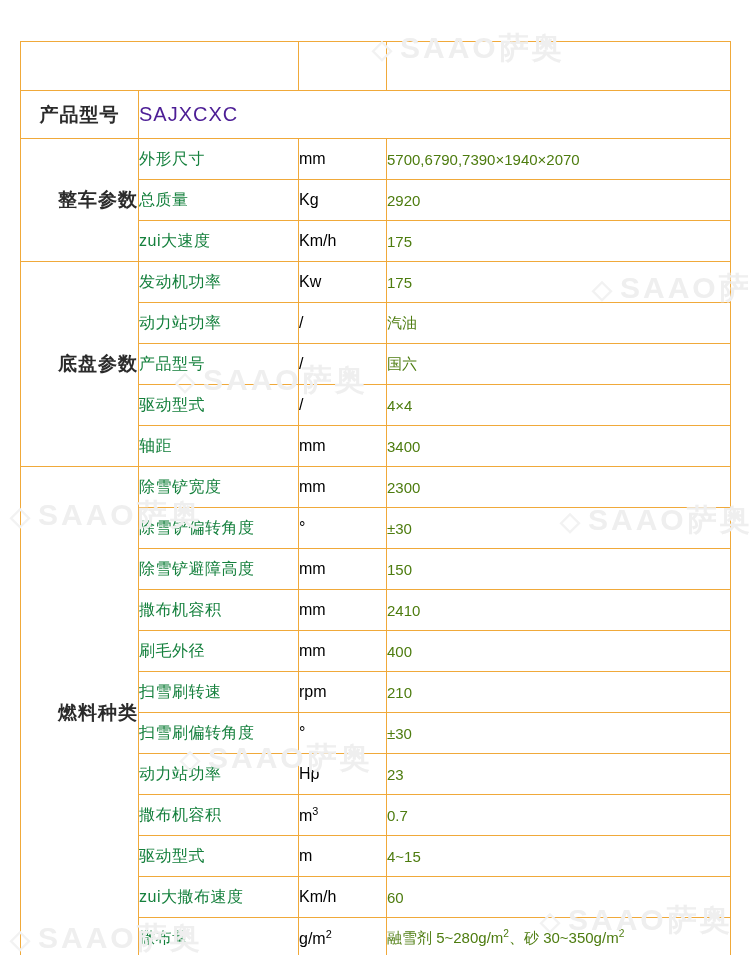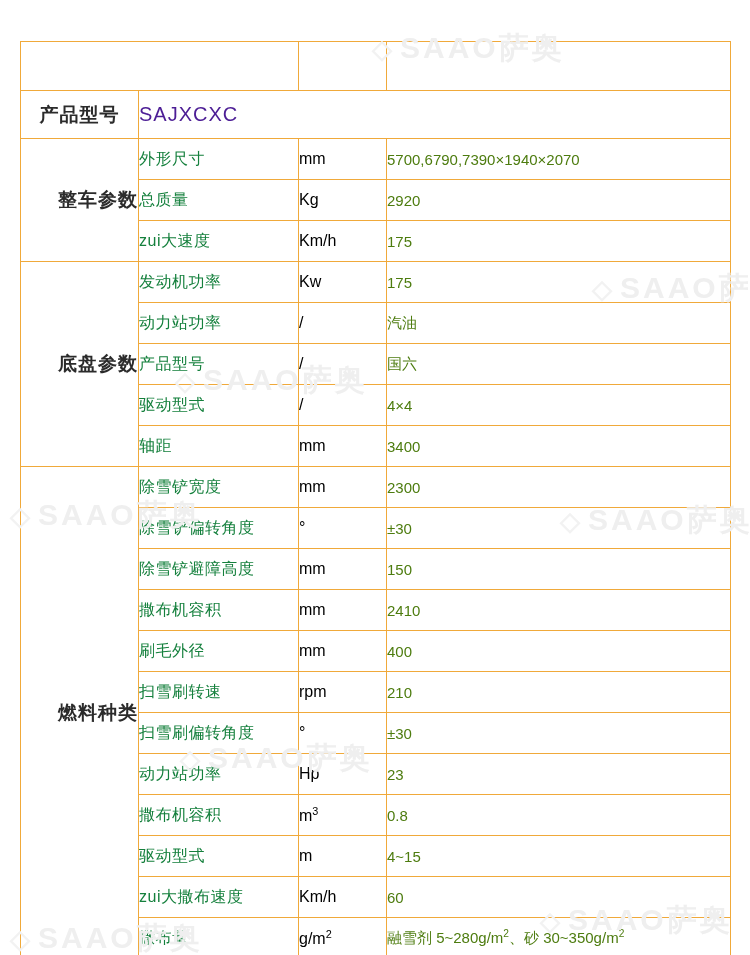--- a/index.html
+++ b/index.html
@@ -212,21 +212,21 @@
           <td class="value-cell">±30</td>
         </tr>
         <tr class="row-h">
           <td class="name-cell">动力站功率</td>
           <td class="unit-cell">Hp</td>
           <td class="value-cell">23</td>
         </tr>
         <tr class="row-h">
           <td class="name-cell">撒布机容积</td>
           <td class="unit-cell">m<span class="sup">3</span></td>
-          <td class="value-cell">0.8</td>
+          <td class="value-cell">0.7</td>
         </tr>
         <tr class="row-h">
           <td class="name-cell">驱动型式</td>
           <td class="unit-cell">m</td>
           <td class="value-cell">4~15</td>
         </tr>
         <tr class="row-h">
           <td class="name-cell">zui大撒布速度</td>
           <td class="unit-cell">Km/h</td>
           <td class="value-cell">60</td>

